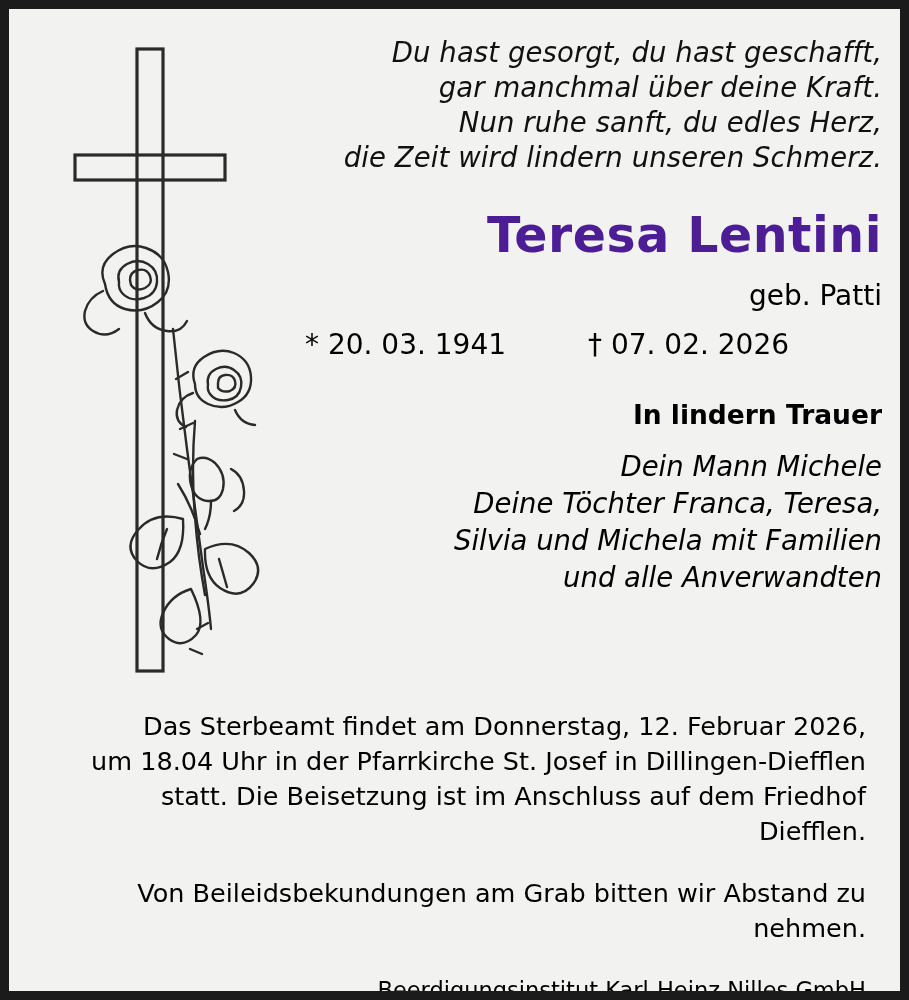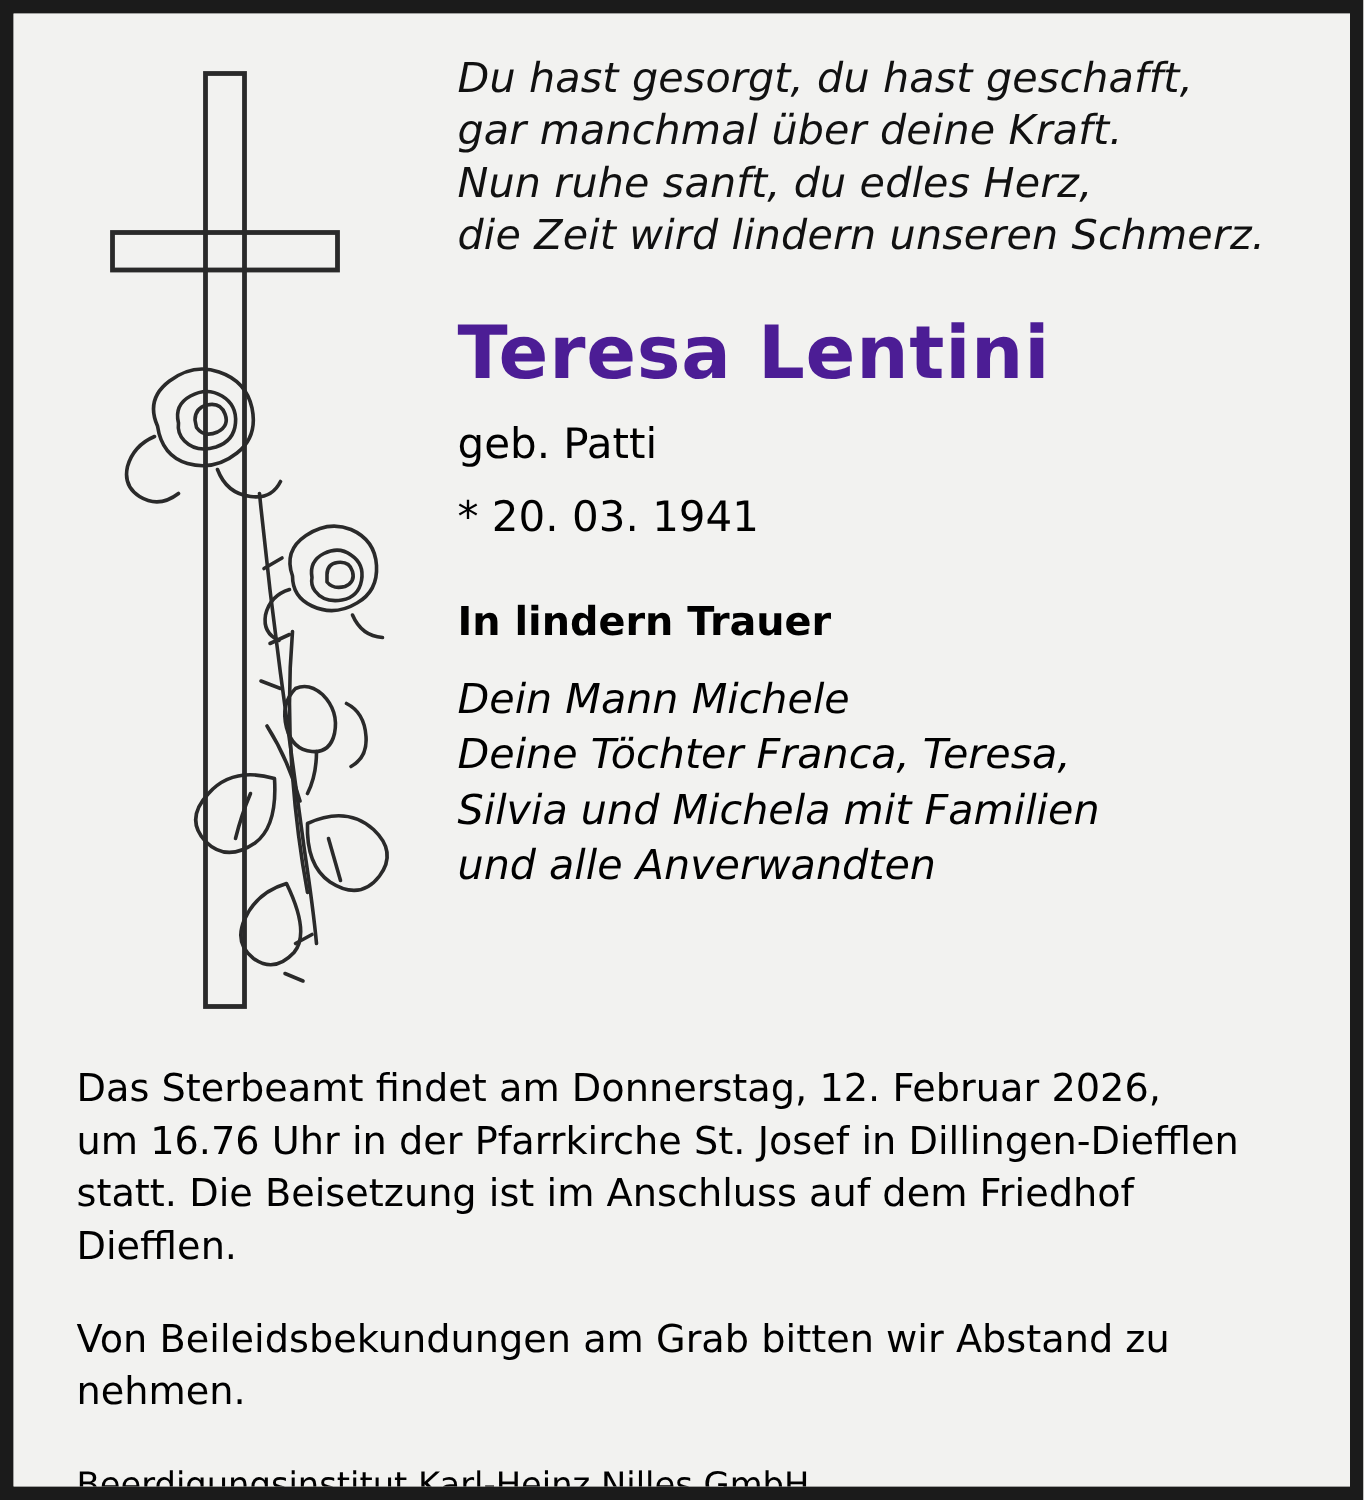--- a/index.html
+++ b/index.html
@@ -21,20 +21,21 @@
     background: #f2f2f0;
     border: 9px solid #1b1b1b;
     padding: 0;
     overflow: hidden;
   }
   .inner {
     position: relative;
     width: 100%;
     height: 100%;
     background: #f2f2f0;
+    text-align: right;
   }
 
   
   .top-area {
     position: relative;
     height: 690px;
   }
   .art {
     position: absolute;
     left: 36px;
@@ -168,32 +169,33 @@
 
       <div class="text-col">
         <div class="verse">Du hast gesorgt, du hast geschafft,
 gar manchmal über deine Kraft.
 Nun ruhe sanft, du edles Herz,
 die Zeit wird lindern unseren Schmerz.</div>
         <div class="name">Teresa Lentini</div>
         <div class="maiden">geb. Patti</div>
         <div class="dates">
           <span class="born">* 20. 03. 1941</span>
+          <span class="died">† 07. 02. 2026</span>
         </div>
         <div class="mourning">In lindern Trauer</div>
         <div class="family">Dein Mann Michele
 Deine Töchter Franca, Teresa,
 Silvia und Michela mit Familien
 und alle Anverwandten</div>
       </div>
     </div>
 
     <div class="bottom">
       <div class="para">Das Sterbeamt findet am Donnerstag, 12. Februar 2026,
-um 16.76 Uhr in der Pfarrkirche St. Josef in Dillingen-Diefflen
+um 18.04 Uhr in der Pfarrkirche St. Josef in Dillingen-Diefflen
 statt. Die Beisetzung ist im Anschluss auf dem Friedhof Diefflen.</div>
       <div class="para">Von Beileidsbekundungen am Grab bitten wir Abstand zu
 nehmen.</div>
       <div class="footer">Beerdigungsinstitut Karl-Heinz Nilles GmbH</div>
     </div>
 
   </div>
 </div>
 
 </body></html>

